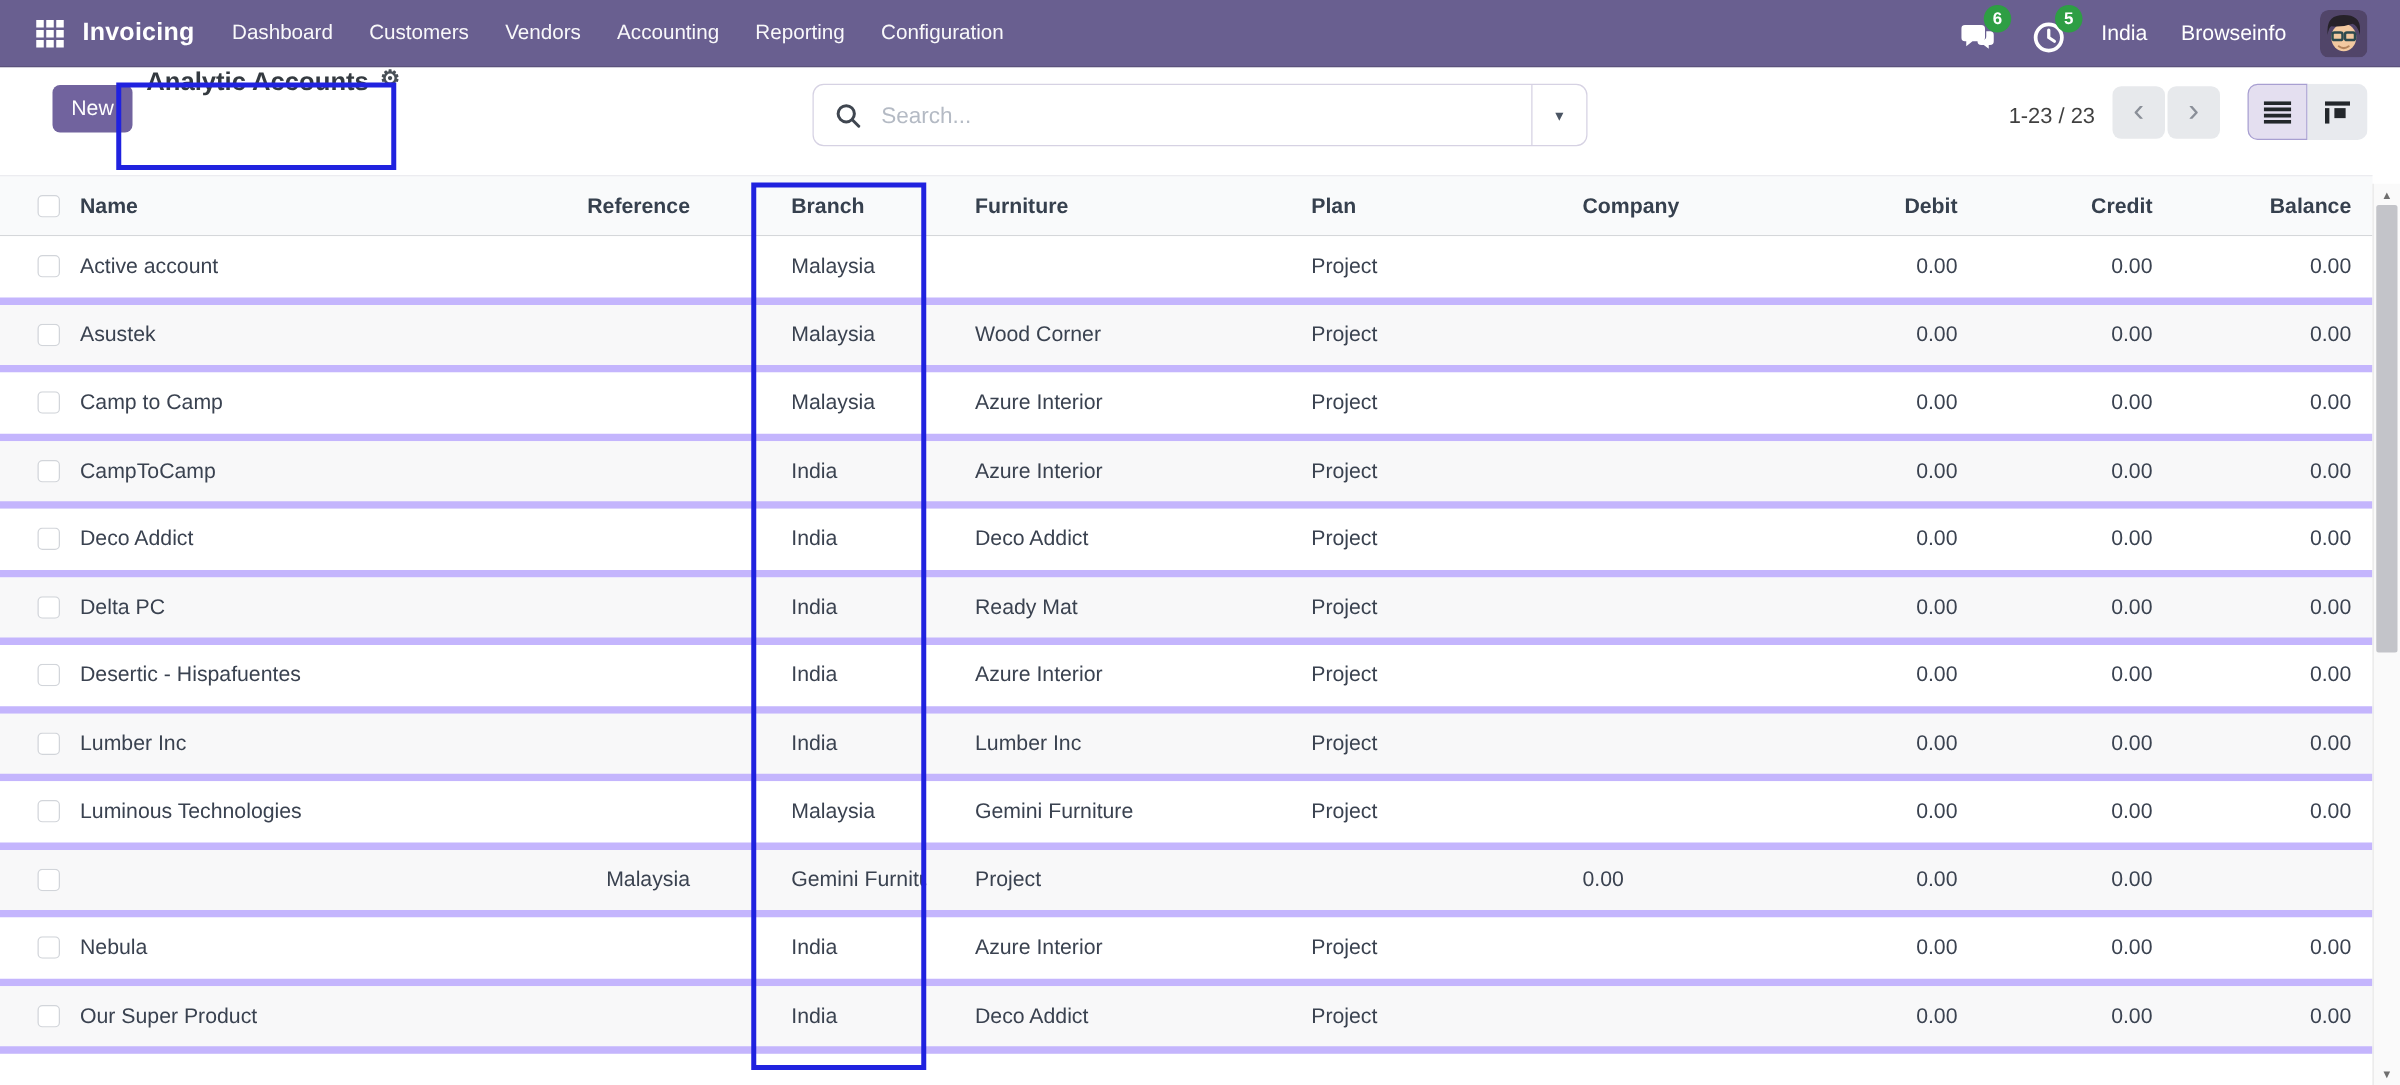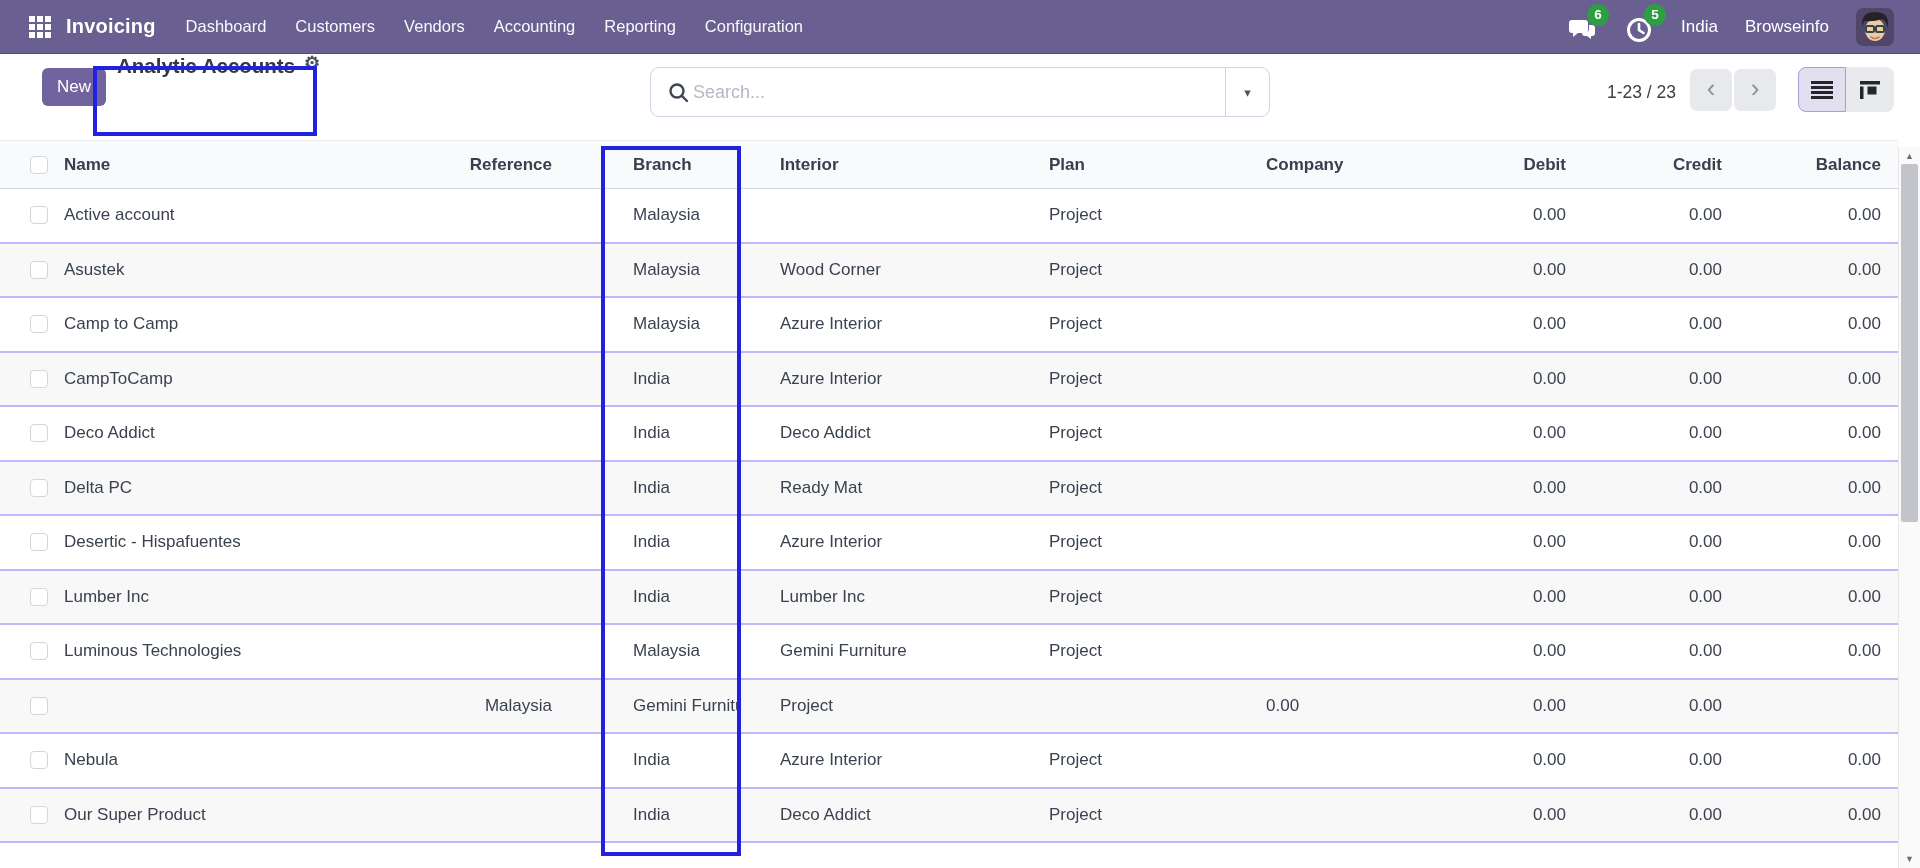--- a/index.html
+++ b/index.html
@@ -31,21 +31,21 @@
              font-size:17px; font-family:inherit; cursor:pointer;margin-left:20px; }
   .breadcrumb { position:absolute; left:117px; top:0; height:68px; display:flex;
                 align-items:flex-start; gap:9px;font-weight:bold; }
   .breadcrumb-title { font-size:20.5px; color:#343a40; white-space:nowrap; }
   .gear { font-size:18px; color:#495057; cursor:pointer; line-height:1; }
 
   .searchbox { position:absolute; left:650px; top:13px; width:620px; height:50px;
                border:1px solid #d6d2e3; border-radius:9px; display:flex; align-items:center;
                background:#fff; }
   .searchbox .mag { margin-left:17px; display:flex; }
-  .searchbox input { flex:1; border:none; outline:none; font-size:18px; margin-left:4px;
+  .searchbox input { flex:1; border:none; outline:none; font-size:18px; margin-left:16px;
                      color:#1d4ed8; font-family:inherit; min-width:0; }
   .searchbox input::placeholder { color:#b4bac4; }
   .search-caret { width:44px; height:100%; border-left:1px solid #d6d2e3; display:flex;
                   align-items:center; justify-content:center; color:#4b5563; font-size:13px;
                   cursor:pointer; }
 
   .pager-text { position:absolute; top:0; height:76px; display:flex; align-items:center;
                 right:244px; font-size:17.5px; color:#404040; }
   .pager-btn { position:absolute; top:15px; width:42px; height:42px; background:#e7e9ec;
                border:none; border-radius:7px; font-size:26px; color:#8a8f98; cursor:pointer;
@@ -61,21 +61,21 @@
   .vs-kanban { border-radius:0 8px 8px 0; }
 
   
   .list-view { position:relative; width:1898px; }
   .tr { display:grid;
         grid-template-columns:56px 404px 141px 140px 308px 217px 154px 154px 156px 159px;
         align-items:center; }
   .thead-row { height:49px; background:#f9fafb; border-top:1px solid #ececf0;
                border-bottom:1px solid #d5d7da; font-weight:700; color:#36404e;
                font-size:17px; }
-  .tbody .tr { height:54.5px; border-bottom:2px solid #c4b5fd; font-size:17px; color:#3a4250;
+  .tbody .tr { height:54.5px; border-bottom:6px solid #c4b5fd; font-size:17px; color:#3a4250;
                background:#fff; cursor:pointer; }
   .tbody > div.tr:nth-of-type(even) { background:#f8f8f9; }
 
   .cell, .th { overflow:hidden; white-space:nowrap; }
   .tr > div:nth-of-type(1) { padding-left:30px; }
   .tr > div:nth-of-type(2) { padding-left:8px; }
   .tr > div:nth-of-type(3) { text-align:right; padding-right:49px; }
   .tr > div:nth-of-type(4) { padding-left:32px; }
   .tr > div:nth-of-type(5) { padding-left:39px; }
   .tr > div:nth-of-type(8), .tr > div:nth-of-type(9), .tr > div:nth-of-type(10)
@@ -214,21 +214,21 @@
 
   <section class="list-view">
     <div class="tr thead-row">
       <div class="cell">
         <div class="cb"></div>
       </div>
 
     <div class="th">Name</div>
         <div class="th">Reference</div>
         <div class="th">Branch</div>
-        <div class="th">Interior</div>
+        <div class="th">Furniture</div>
         <div class="th">Plan</div>
         <div class="th">Company</div>
         <div class="th">Debit</div>
         <div class="th">Credit</div>
         <div class="th">Balance</div>
       </div>
 
     <div class="tbody">
 
         <div class="tr">

